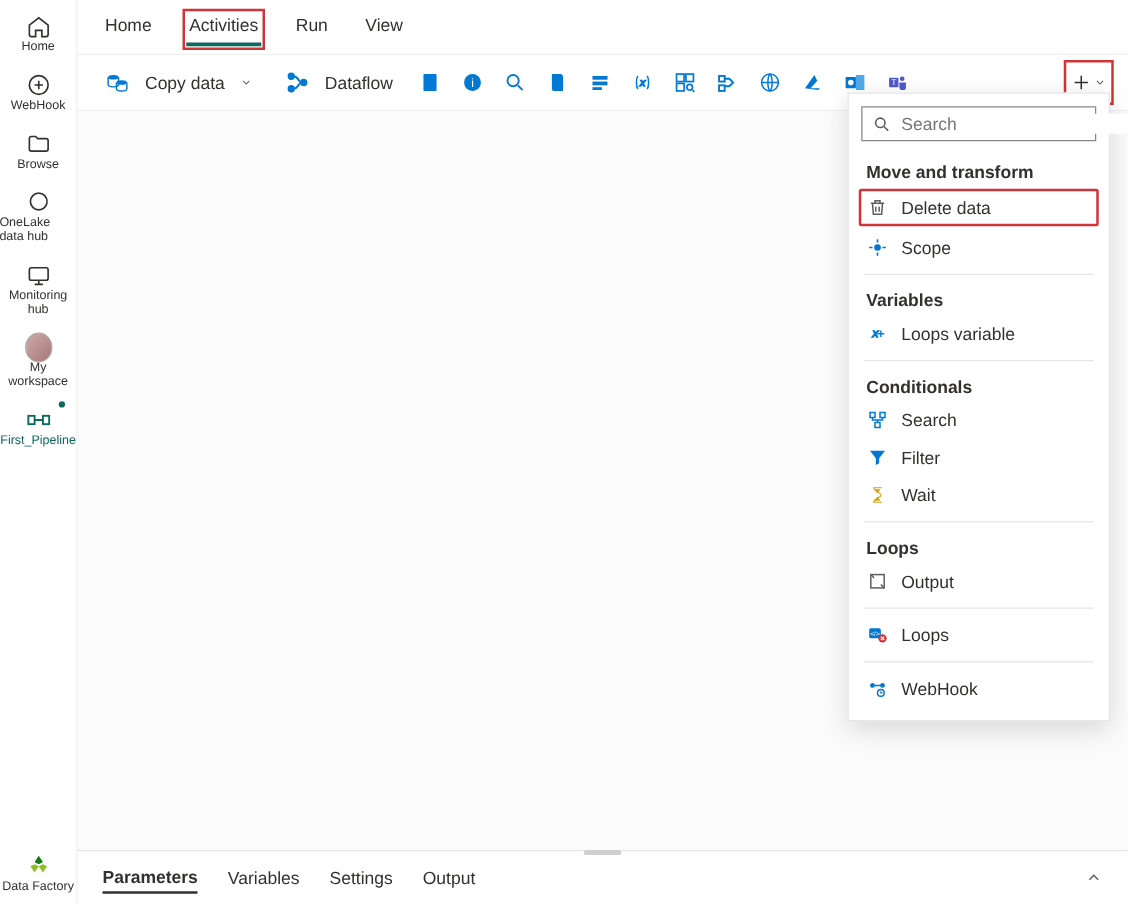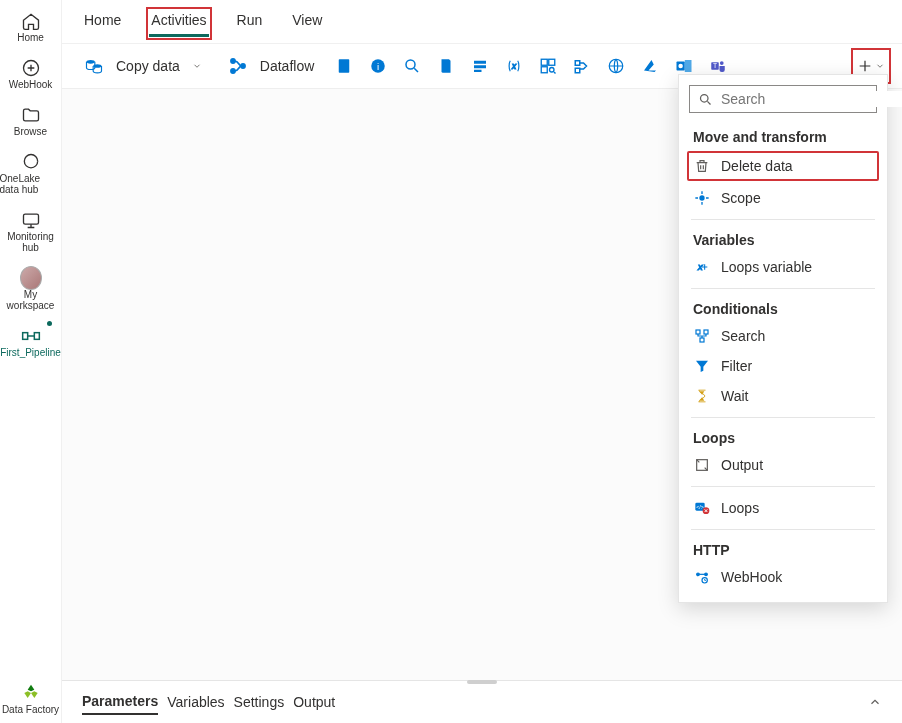--- a/index.html
+++ b/index.html
@@ -33,21 +33,21 @@
   .panel { position:absolute; top:74px; right:14px; width:210px; background:#fff; border:1px solid #e5e5e5; box-shadow:0 6px 20px rgba(0,0,0,.15); padding:10px 0 10px; font-size:14px; }
   .panel .search { margin:0 10px 10px; display:flex; align-items:center; border:1px solid #8a8886; padding:5px 8px; gap:8px; }
   .panel .search input { border:0; outline:0; flex:1; font-size:14px; }
   .panel .group { padding:6px 14px 4px; font-weight:600; font-size:14px; }
   .panel .item { display:flex; align-items:center; gap:10px; padding:6px 14px; cursor:pointer; }
   .panel .item .pi { width:18px; height:18px; display:flex; align-items:center; justify-content:center; color:#0078d4; }
   .panel hr { border:0; border-top:1px solid #e5e5e5; margin:6px 12px; }
   .panel .item.hl { outline:2px solid #d13438; outline-offset:-2px; margin:2px 8px; padding:6px 6px; border-radius:2px; }
 
   
-  .bottom { border-top:1px solid #e5e5e5; padding:8px 20px; display:flex; gap:9px; font-size:14px; align-items:center; }
+  .bottom { border-top:1px solid #e5e5e5; padding:8px 20px; display:flex; gap:24px; font-size:14px; align-items:center; }
   .bottom .btab { cursor:pointer; padding:4px 0; }
   .bottom .btab.active { border-bottom:2px solid #323130; font-weight:600; }
   .bottom .chev { margin-left:auto; cursor:pointer; }
 
   .drag-hint { position:absolute; left:50%; top:-1px; width:30px; height:4px; background:#cfcfcf; border-radius:2px; transform:translateX(-50%); }
 
   .avatar { width:24px;height:24px;border-radius:50%; background:linear-gradient(135deg,#caa,#a77); border:1px solid #aaa;}
   .dot { position:absolute; top:2px; right:10px; width:5px;height:5px;background:#0c695d;border-radius:50%; }
   .rail-item.rel { position:relative;justify-content:space-between; }
 
@@ -365,21 +365,20 @@
             <rect x="2" y="4" width="14" height="12" rx="2" fill="#0078d4"></rect>
             <text x="9" y="13" text-anchor="middle" fill="#fff" font-size="8">&lt;/&gt;</text>
             <circle cx="18" cy="16" r="5" fill="#d13438"></circle>
             <path d="M16 14l4 4M20 14l-4 4" stroke="#fff" stroke-width="1.5"></path>
           </svg>
       </span>
       <span>Loops</span>
     </div>
     <hr>
 
-    <div class="group">HTTP</div>
     <div class="item">
       <span class="pi">
         <svg width="18" height="16" viewBox="0 0 24 24" fill="none" stroke="#0078d4" stroke-width="1.8">
             <circle cx="6" cy="8" r="2" fill="#0078d4"></circle>
             <circle cx="18" cy="8" r="2" fill="#0078d4"></circle>
             <path d="M8 8h8"></path>
             <circle cx="16" cy="17" r="4" fill="none"></circle>
             <path d="M16 15v2h2" stroke-width="1.4"></path>
           </svg>
       </span>

